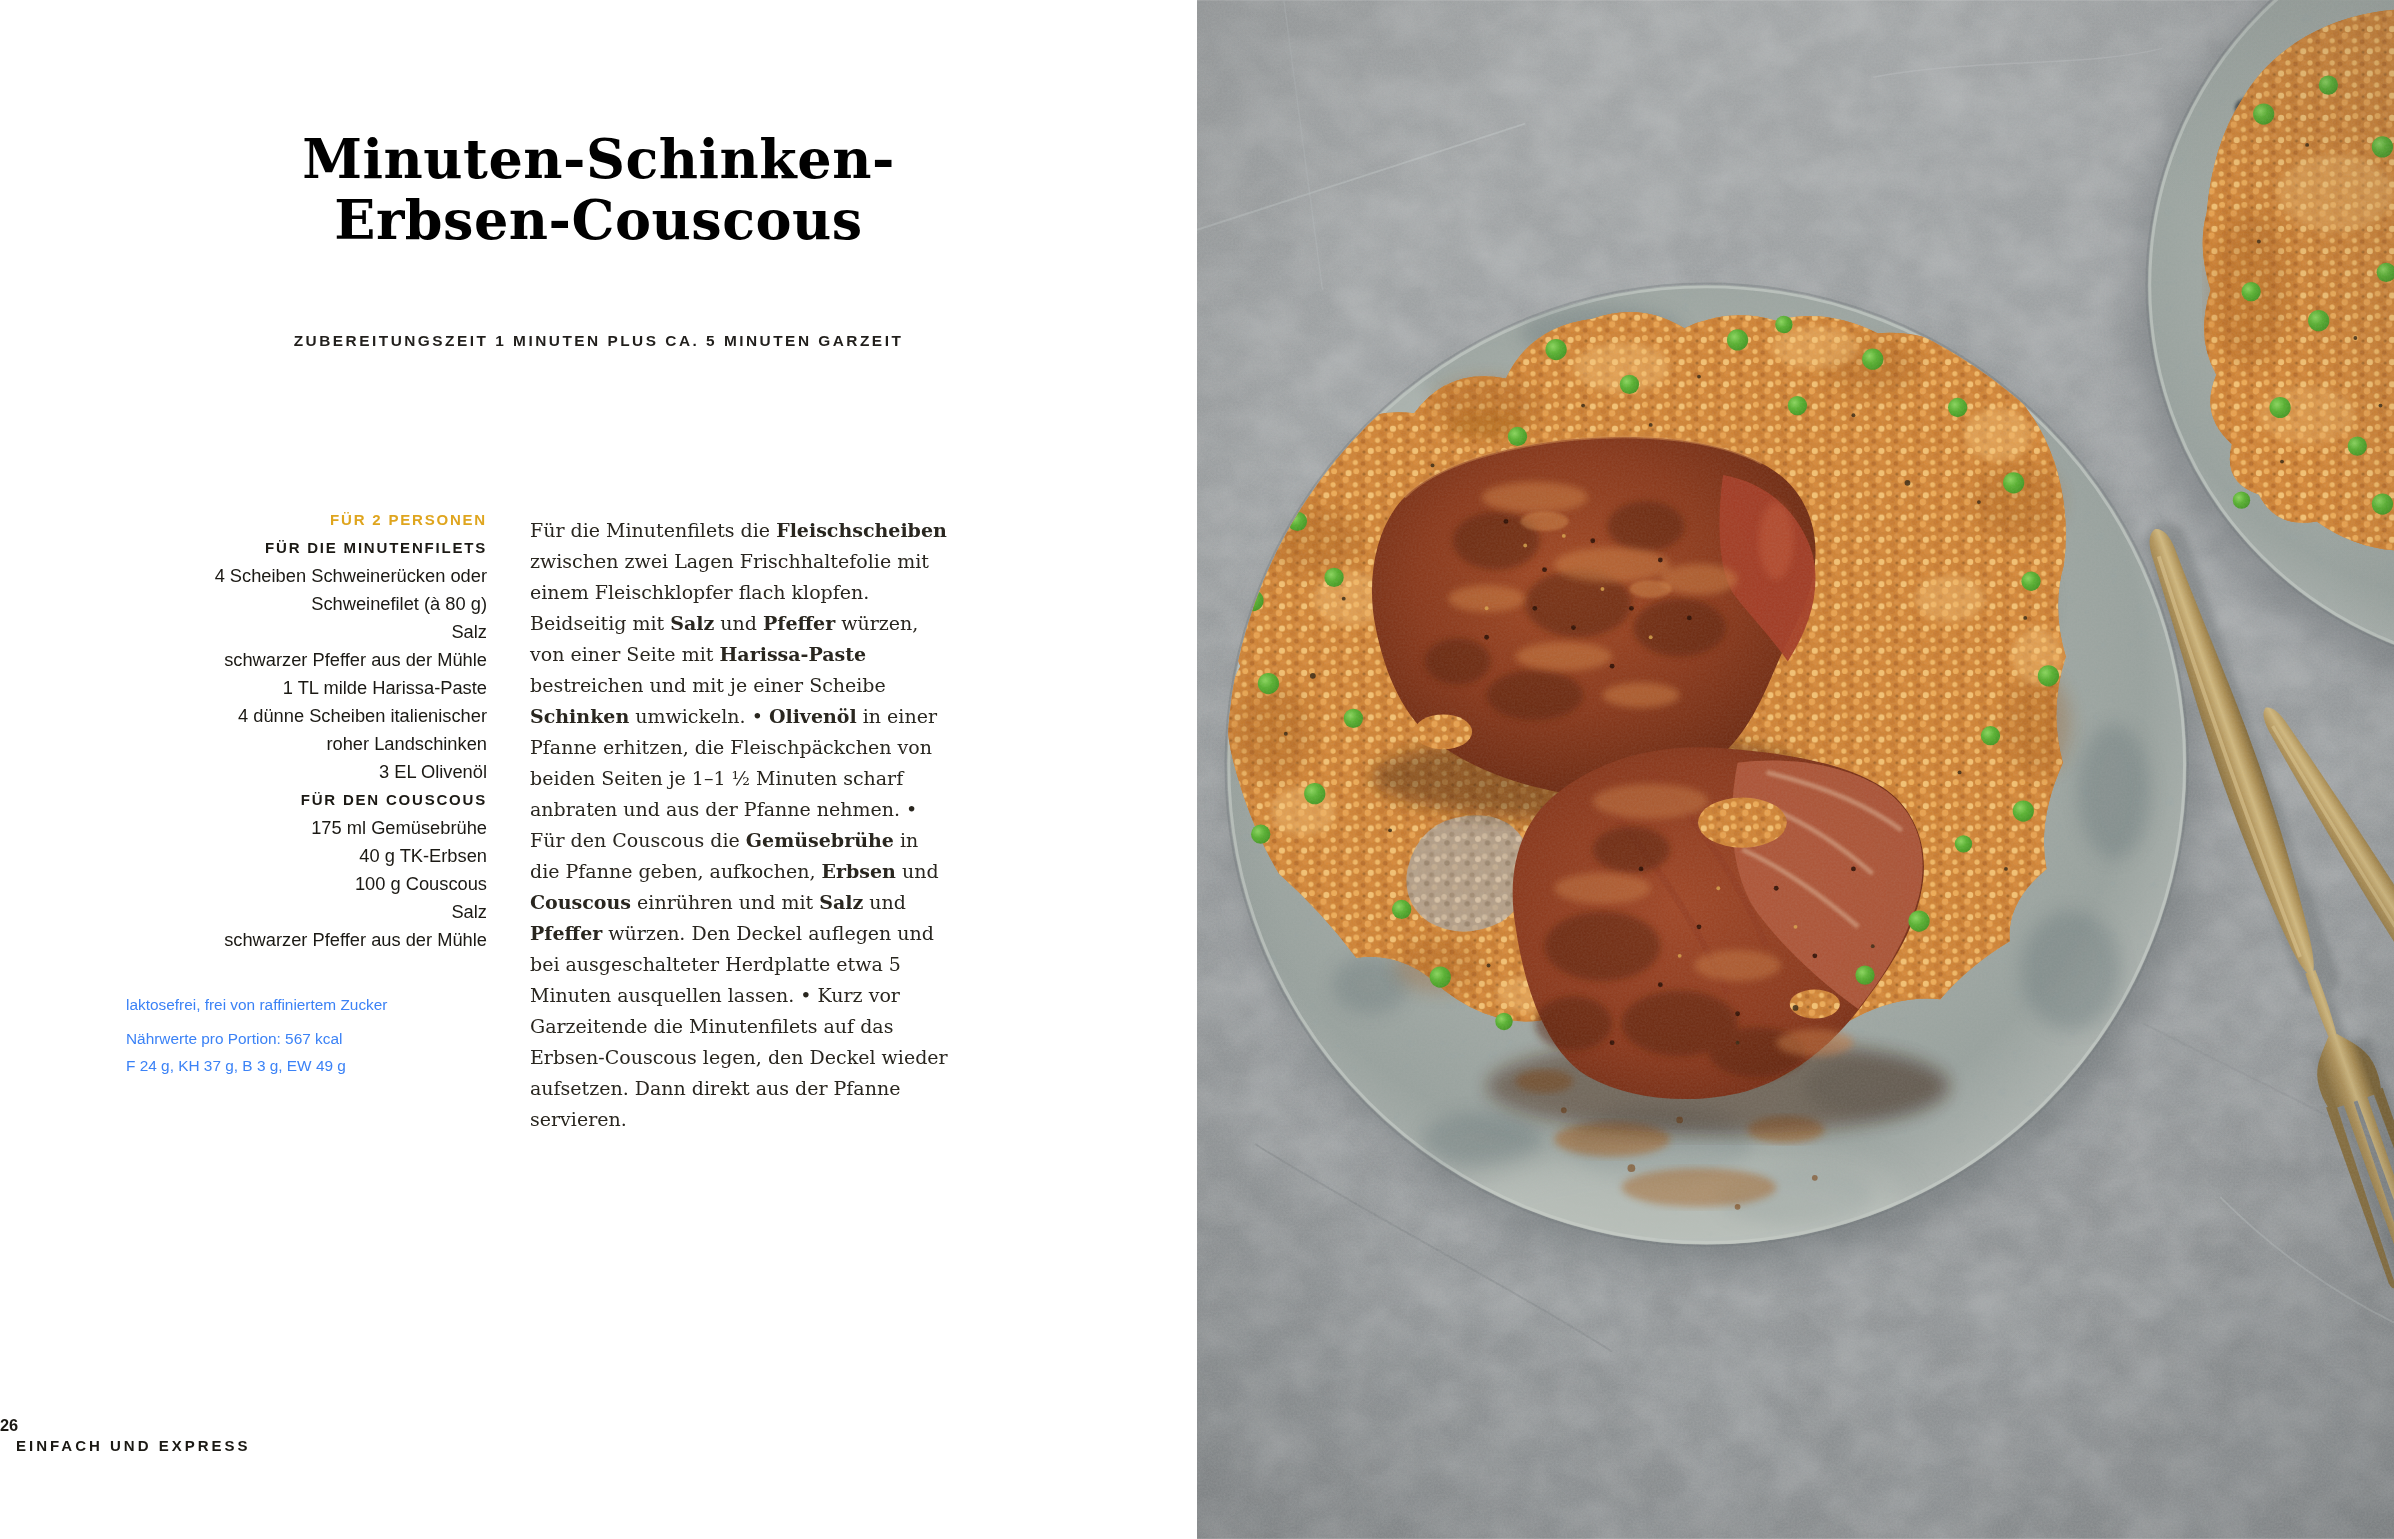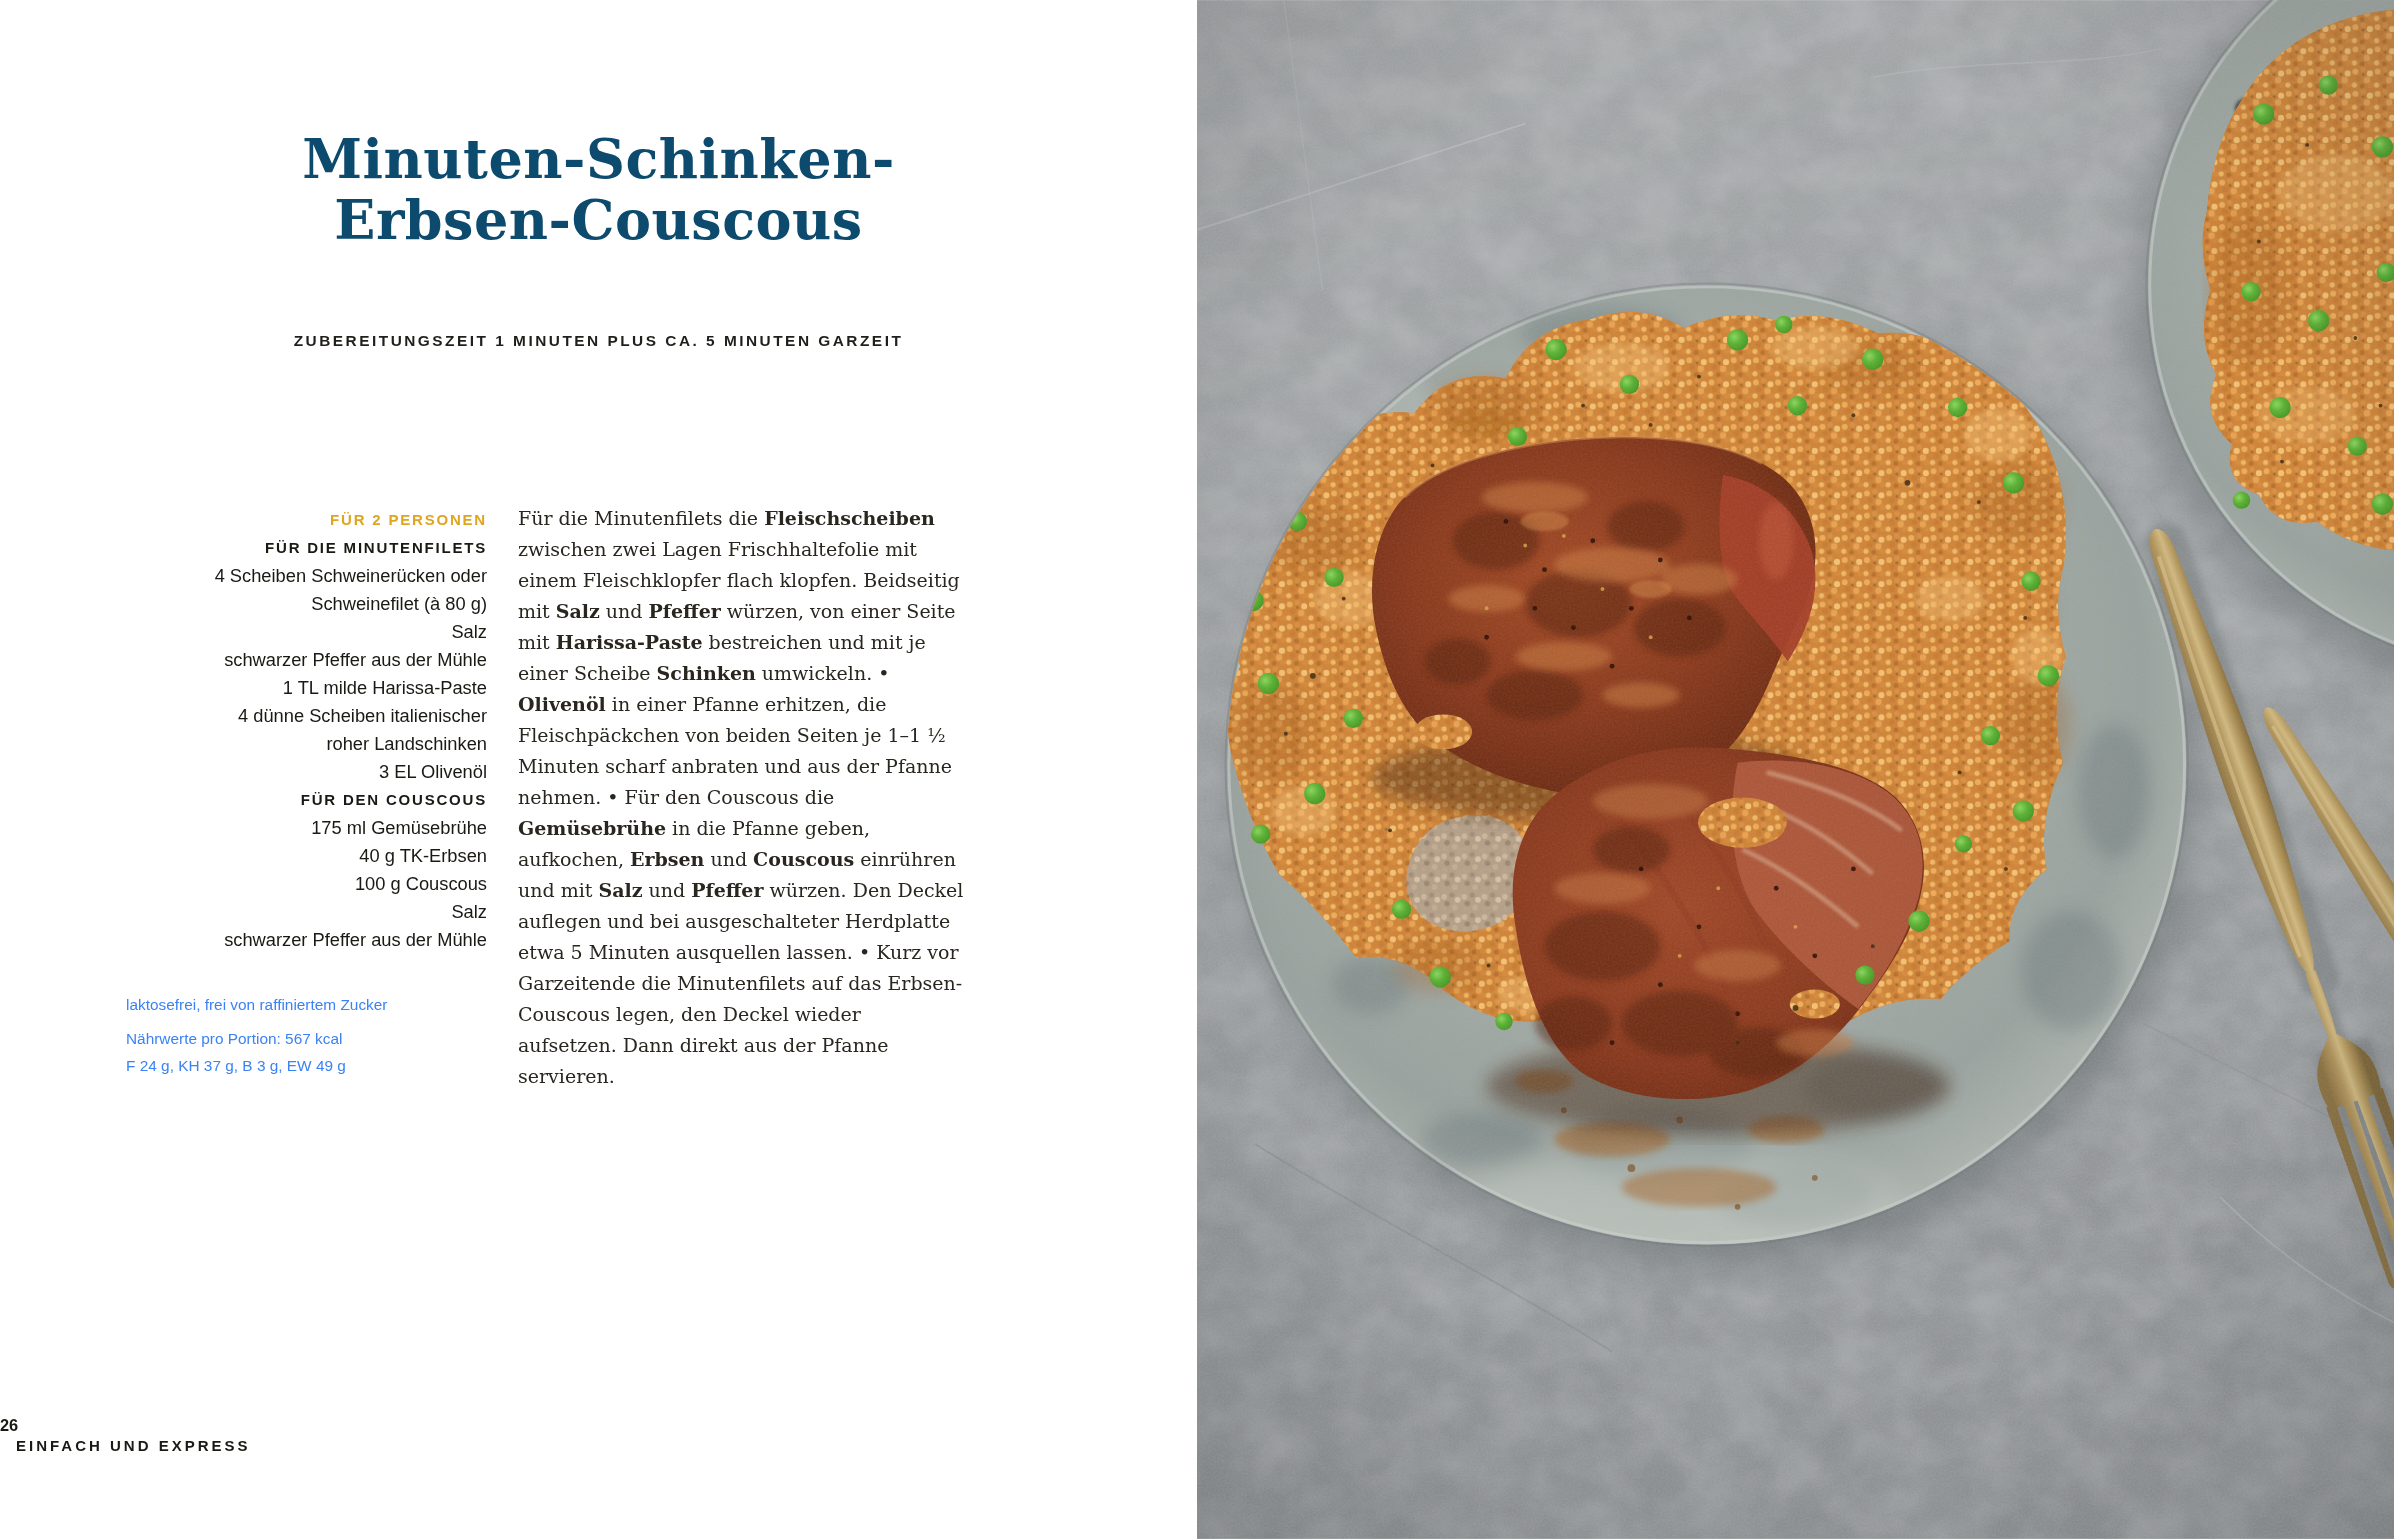--- a/index.html
+++ b/index.html
@@ -1,33 +1,33 @@
 <!DOCTYPE html>
 <html><head>
 <meta charset="utf-8">
 <style>
   html,body{margin:0;padding:0;background:#ffffff;}
   .stage{position:relative;width:2394px;height:1539px;background:#ffffff;overflow:hidden;
          font-family:"Liberation Sans",sans-serif;}
   .left-page{position:absolute;left:0;top:0;width:1197px;height:1539px;background:#ffffff;}
   .title{position:absolute;left:0;top:129px;width:1197px;text-align:center;
          font-family:"DejaVu Serif",serif;font-weight:bold;font-size:54px;line-height:61px;
-         color:#0c4a6e;letter-spacing:0.5px;}
+         color:#000000;letter-spacing:0.5px;}
   .subtitle{position:absolute;left:0;top:332px;width:1197px;text-align:center;
          font-size:15.4px;font-weight:bold;letter-spacing:2.5px;color:#211f1c;}
   .ingredients{position:absolute;left:120px;top:506px;width:367px;text-align:right;color:#1b1914;}
   .ing{font-size:18.3px;line-height:28px;}
   .ing-h{font-size:15px;line-height:28px;font-weight:bold;letter-spacing:1.8px;}
   .gold{color:#dfa51e;}
   .notes{position:absolute;left:126px;top:991px;width:367px;color:#3b82f6;
          font-size:15.4px;line-height:27px;}
   .notes .gap{margin-top:6.8px;}
   .instructions{position:absolute;left:518px;top:503px;width:446px;
          font-family:"DejaVu Serif",serif;font-size:19px;line-height:31px;color:#29261f;}
-  .instructions p{margin:0;}
+  .instructions p{margin:12px;}
   .instructions .b{font-weight:bold;}
   .page-footer{position:absolute;left:0;top:1415px;width:1420px;text-align:left;color:#1b1914;}
   .page-footer .num{font-size:16.4px;font-weight:bold;line-height:20px;}
   .page-footer .chap{font-size:15px;font-weight:bold;letter-spacing:3px;line-height:22px;padding-left:16px;}
   .photo{position:absolute;left:1197px;top:0;width:1197px;height:1539px;}
 </style>
 </head>
 <body>
 
 <div class="stage">

